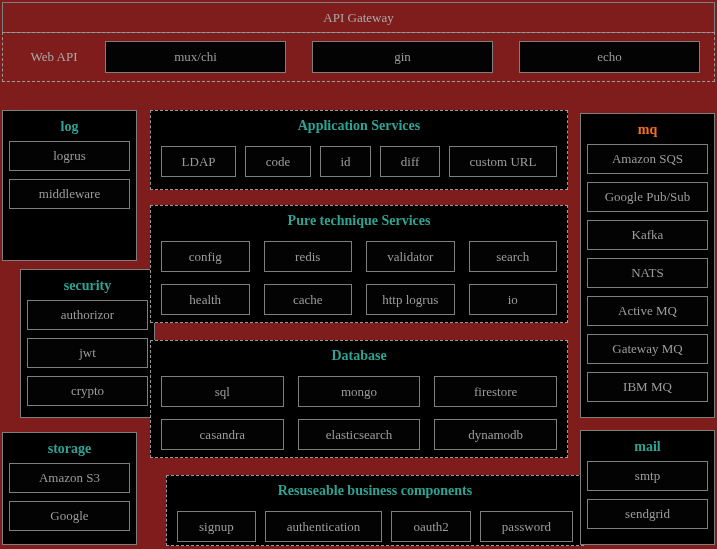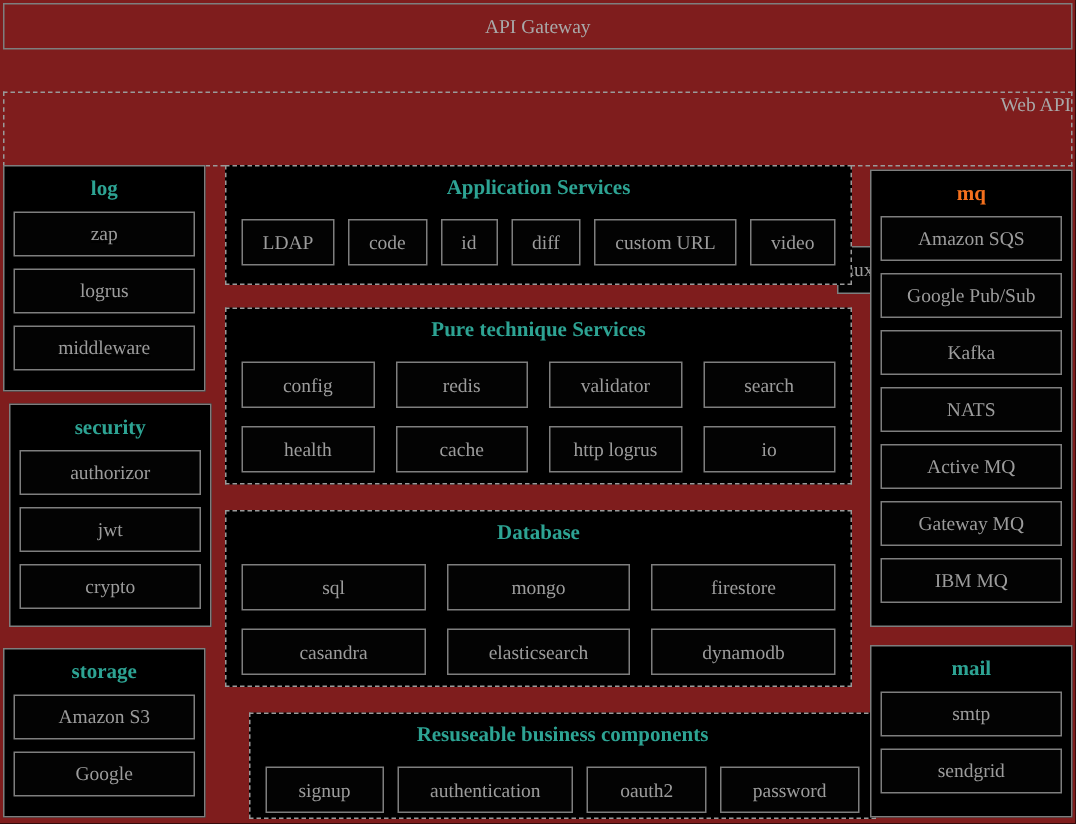--- a/index.html
+++ b/index.html
@@ -8,23 +8,23 @@
   .stage { position:relative; width:717px; height:549px; background:#7f1d1d; overflow:hidden; }
 
   .topbar {
     position:absolute; left:2px; top:2px; width:713px; height:31px;
     border:1px solid var(--border_gray);
     display:flex; align-items:center; justify-content:center;
     color:var(--text_light); font-size:13px;
   }
 
   .webapi {
-    position:absolute; left:2px; top:61px; width:713px; height:50px;
+    position:absolute; left:2px; top:32px; width:713px; height:50px;
     border:1px dashed var(--dash_gray);
-    display:flex; align-items:flex-end;flex-direction:column;
+    display:flex; align-items:center;
   }
   .webapi-label { flex:0 0 102px; text-align:center; color:var(--text_light); font-size:13px; }
   .webapi-frames { flex:1; display:flex; gap:26px; margin-right:14px; }
   .webapi-frames .box { flex:1; height:32px; }
 
   .box {
     border:1px solid var(--border_gray);
     color:var(--text_gray); font-size:13px;
     display:flex; align-items:center; justify-content:center;
     background:#030303; white-space:nowrap;
@@ -40,21 +40,21 @@
 
   .dashed { position:absolute; border:1px dashed var(--dash_gray); padding:0 10px; background:#000; }
   .dashed .panel-title { padding:7px 0 0; }
   .row { display:flex; gap:14px; margin-top:12px; }
   .row .box { flex:1; height:31px; }
   .row.autow { gap:9px; }
   .row.autow .box { flex:1 1 auto; padding:0 12px; }
 
   
   #sec-log      { left:2px;   top:110px; width:135px; height:151px;text-decoration:underline; }
-  #sec-security { left:6px;   top:269px; width:135px; height:149px; }
+  #sec-security { left:20px;   top:269px; width:135px; height:149px; }
   #sec-storage  { left:2px;   top:432px; width:135px; height:113px; }
 
   #sec-app   { left:150px; top:110px; width:418px; height:80px;  }
   #sec-pure  { left:150px; top:205px; width:418px; height:118px; }
   #sec-db    { left:150px; top:340px; width:418px; height:118px; }
   #sec-reuse { left:166px; top:475px; width:418px; height:71px;  }
 
   #sec-mq   { left:580px; top:113px; width:135px; height:305px; }
   #sec-mail { left:580px; top:430px; width:135px; height:115px; }
 </style>
@@ -71,21 +71,20 @@
     <div class="webapi-label">Web API</div>
     <div class="webapi-frames">
       <div class="box">mux/chi</div>
       <div class="box">gin</div>
       <div class="box">echo</div>
     </div>
   </div>
 
   <div class="panel" id="sec-log">
     <div class="panel-title">log</div>
-    <div class="box item">zap</div>
     <div class="box item">logrus</div>
     <div class="box item">middleware</div>
   </div>
 
   <div class="panel" id="sec-security">
     <div class="panel-title">security</div>
     <div class="box item">authorizor</div>
     <div class="box item">jwt</div>
     <div class="box item">crypto</div>
   </div>
@@ -97,21 +96,20 @@
   </div>
 
   <div class="dashed" id="sec-app">
     <div class="panel-title">Application Services</div>
     <div class="row autow">
       <div class="box">LDAP</div>
       <div class="box">code</div>
       <div class="box">id</div>
       <div class="box">diff</div>
       <div class="box">custom URL</div>
-      <div class="box">video</div>
     </div>
   </div>
 
   <div class="dashed" id="sec-pure">
     <div class="panel-title">Pure technique Services</div>
     <div class="row">
       <div class="box">config</div>
       <div class="box">redis</div>
       <div class="box">validator</div>
       <div class="box">search</div>

